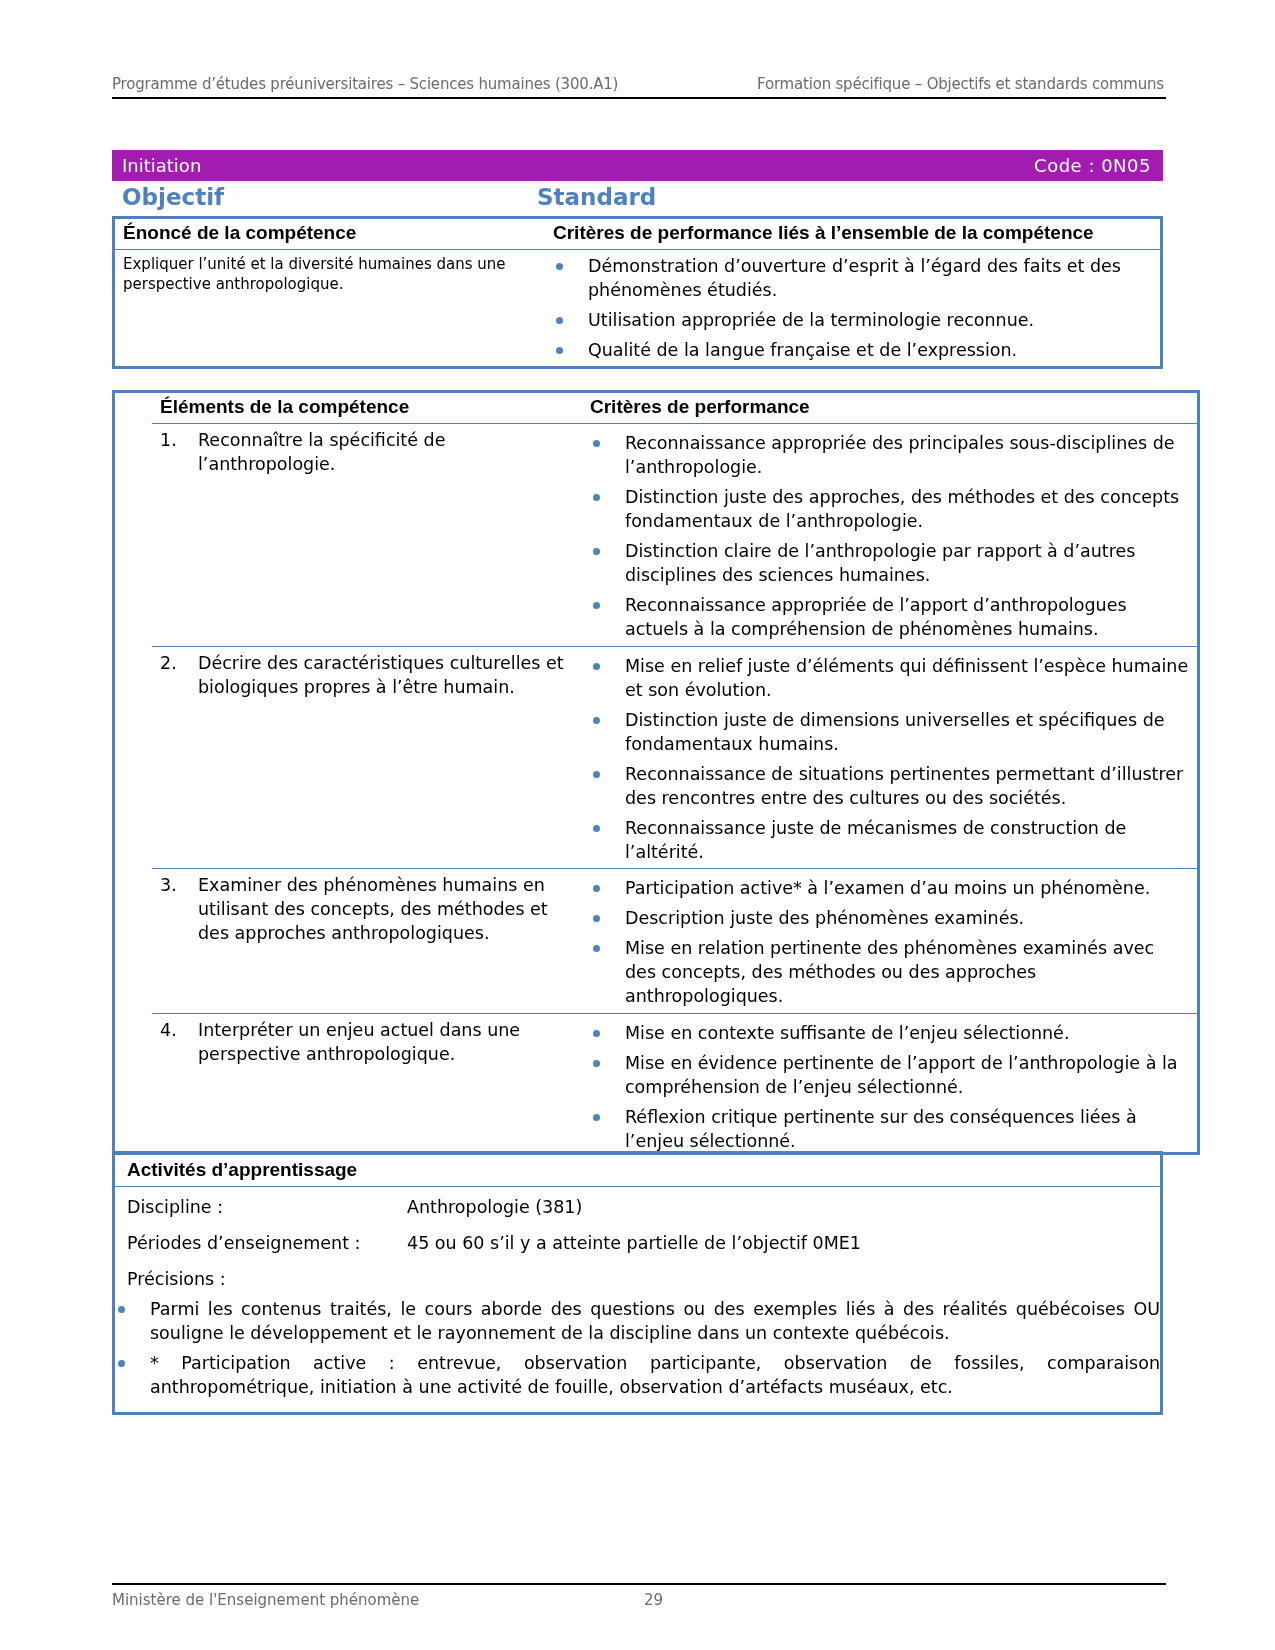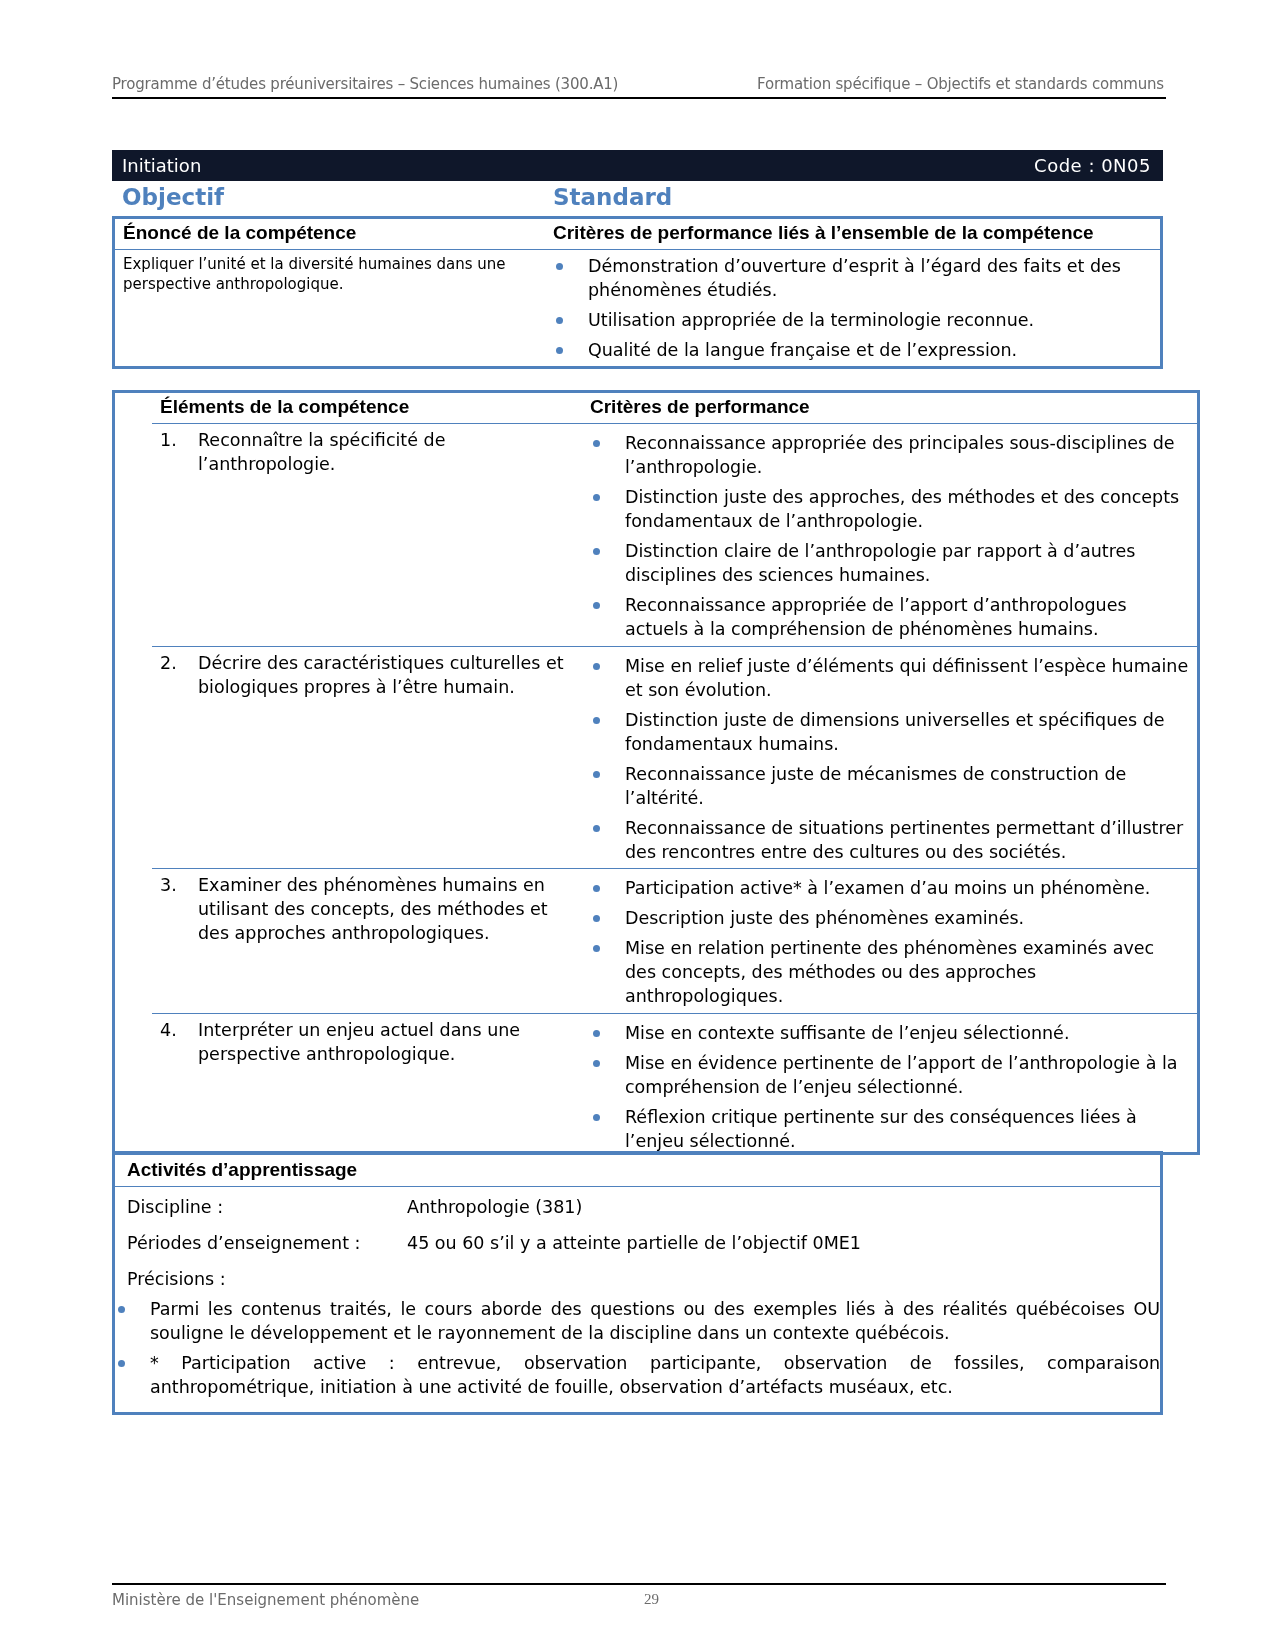--- a/index.html
+++ b/index.html
@@ -5,29 +5,29 @@
   html, body { margin: 0; padding: 0; background: #ffffff; }
   body { width: 1275px; height: 1650px; position: relative; overflow: hidden;
          font-family: "Liberation Sans", sans-serif; color: #000; }
   .page-header { position: absolute; left: 112px; top: 70px; width: 1054px; height: 27px;
                  border-bottom: 2px solid #000; font-family: "DejaVu Sans", sans-serif;
                  font-size: 15px; color: #6b6b6b; letter-spacing: -0.2px; }
   .page-header .left { position: absolute; left: 0; top: 5px; text-align: center; }
   .page-header .right { position: absolute; right: 2px; top: 5px; }
 
   .title-bar { position: absolute; left: 112px; top: 150px; width: 1051px; height: 31px;
-               background: #0f172a; color: #fff; font-family: "DejaVu Sans", sans-serif;
+               background: #a21caf; color: #fff; font-family: "DejaVu Sans", sans-serif;
                font-size: 18px; }
   .title-bar .left { position: absolute; left: 10px; top: 5px; }
   .title-bar .right { position: absolute; right: 12px; top: 5px; letter-spacing: 0.5px; }
 
   .col-heads { position: absolute; left: 112px; top: 183px; width: 1051px; height: 32px;
                font-family: "DejaVu Sans", sans-serif; font-weight: bold; font-size: 23px; color: #4f81bd; }
   .col-heads .objectif { position: absolute; left: 10px; top: 1px; }
-  .col-heads .standard { position: absolute; left: 441px; top: 1px; text-align: right; }
+  .col-heads .standard { position: absolute; left: 425px; top: 1px; text-align: right; }
 
   .box { position: absolute; left: 112px; width: 1045px; border: 3px solid #4f81bd; }
   .box-row { display: flex; border-top: 1px solid #4f81bd; }
   .box-row:first-child { border-top: none; }
   .cell-left { width: 428px; padding: 4px 8px 6px 8px; box-sizing: border-box; }
   .cell-right { flex: 1; padding: 4px 8px 6px 10px; box-sizing: border-box; }
   .hdr { font-weight: bold; font-size: 19px; height: 30px; }
   .hdr .cell-left, .hdr .cell-right { padding-top: 3px; }
   .txt { font-family: "DejaVu Sans", sans-serif; font-size: 15px; line-height: 20px; }
 
@@ -43,21 +43,21 @@
 
   .act-row { display: flex; font-family: "DejaVu Sans", sans-serif; font-size: 17.5px; line-height: 24px;
              padding: 0 12px; margin-top: 8px; }
   .act-row .lab { width: 280px; flex-shrink: 0; }
   .act-bul { padding: 6px 12px 4px 12px; }
   .act-bul li { text-align: justify; padding-left: 38px; }
 
   .page-footer { position: absolute; left: 112px; top: 1583px; width: 1054px; border-top: 2px solid #000;
                  font-family: "DejaVu Sans", sans-serif; font-size: 15px; color: #6b6b6b; }
   .page-footer .left { position: absolute; left: 0; top: 6px; }
-  .page-footer .num { position: absolute; left: 532px; top: 6px; font-family: Liberation Serif, serif; }
+  .page-footer .num { position: absolute; left: 532px; top: 6px; }
 </style>
 </head>
 <body>
 
 <div class="page-header">
   <span class="left">Programme d’études préuniversitaires – Sciences humaines (300.A1)</span>
   <span class="right">Formation spécifique – Objectifs et standards communs</span>
 </div>
 
 <div class="title-bar">
@@ -114,22 +114,22 @@
     <div class="cell-left">
       <div class="num-item">
         <span class="num">2.</span>
         <span>Décrire des caractéristiques culturelles et biologiques propres à l’être humain.</span>
       </div>
     </div>
     <div class="cell-right" style="padding-top:7px;">
       <ul class="bul">
         <li>Mise en relief juste d’éléments qui définissent l’espèce humaine et son évolution.</li>
         <li>Distinction juste de dimensions universelles et spécifiques de fondamentaux humains.</li>
+        <li>Reconnaissance de situations pertinentes permettant d’illustrer des rencontres entre des cultures ou des sociétés.</li>
         <li>Reconnaissance juste de mécanismes de construction de l’altérité.</li>
-        <li>Reconnaissance de situations pertinentes permettant d’illustrer des rencontres entre des cultures ou des sociétés.</li>
       </ul>
     </div>
   </div>
 
   <div class="box-row" style="height:144px;">
     <div class="cell-left">
       <div class="num-item">
         <span class="num">3.</span>
         <span>Examiner des phénomènes humains en utilisant des concepts, des méthodes et des approches anthropologiques.</span>
       </div>

